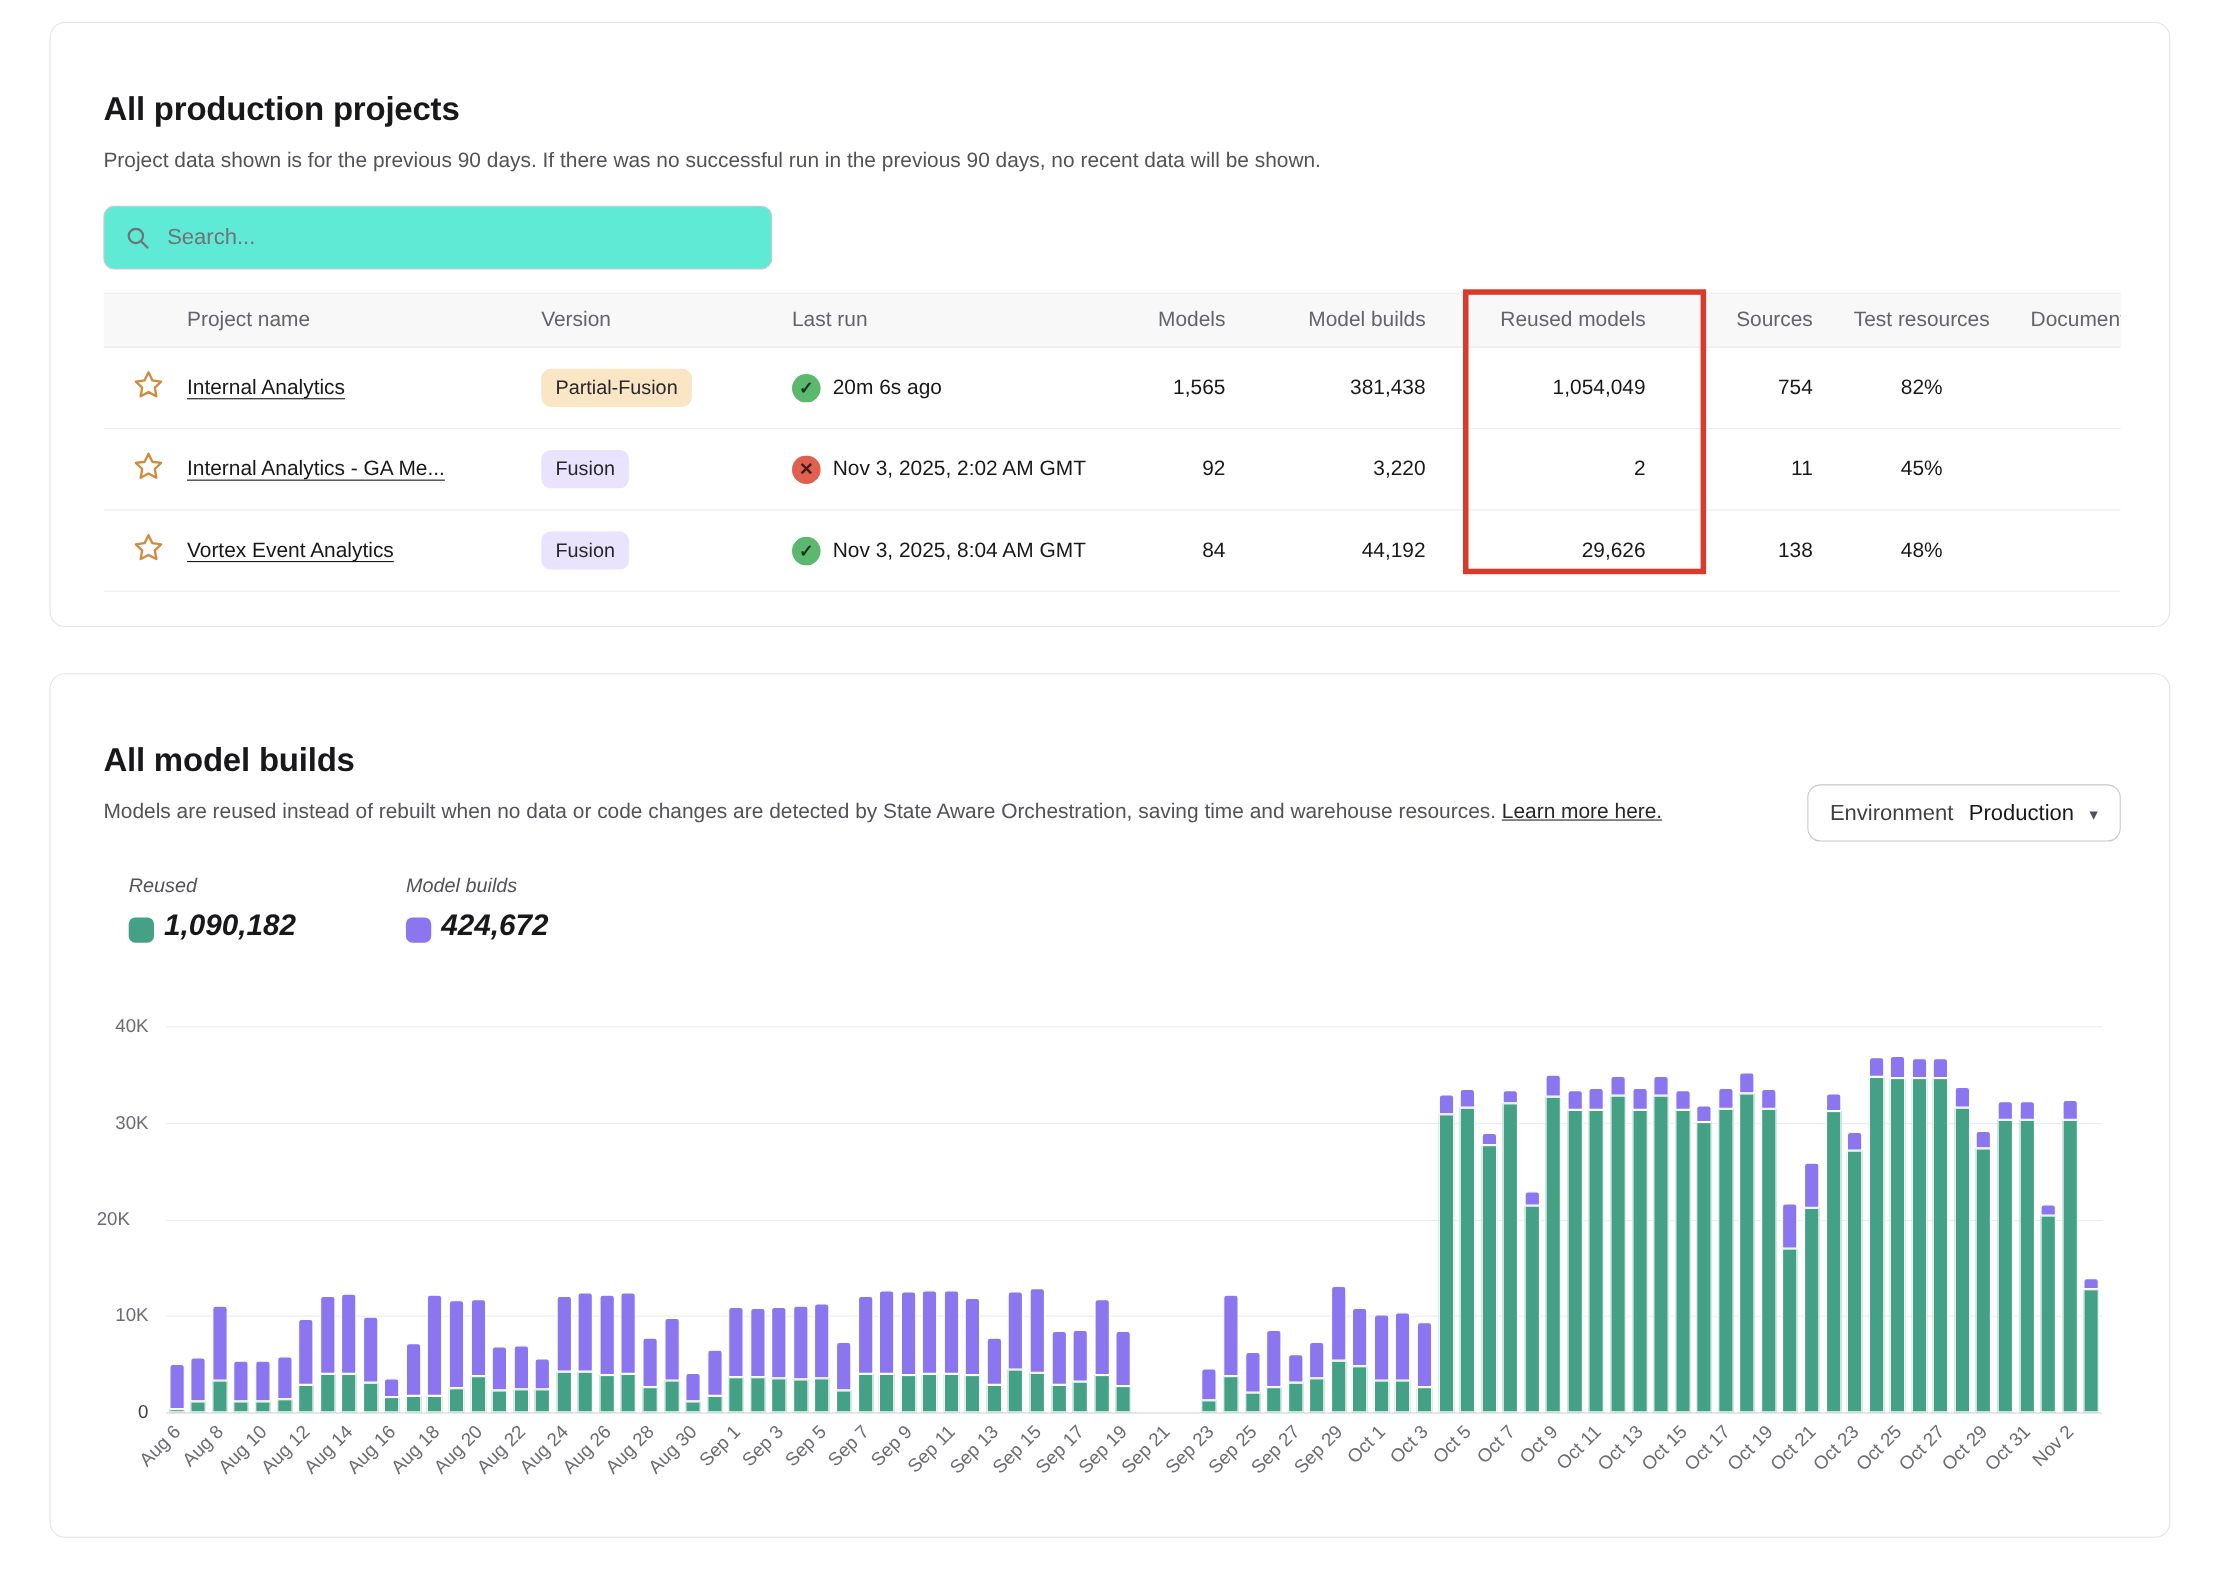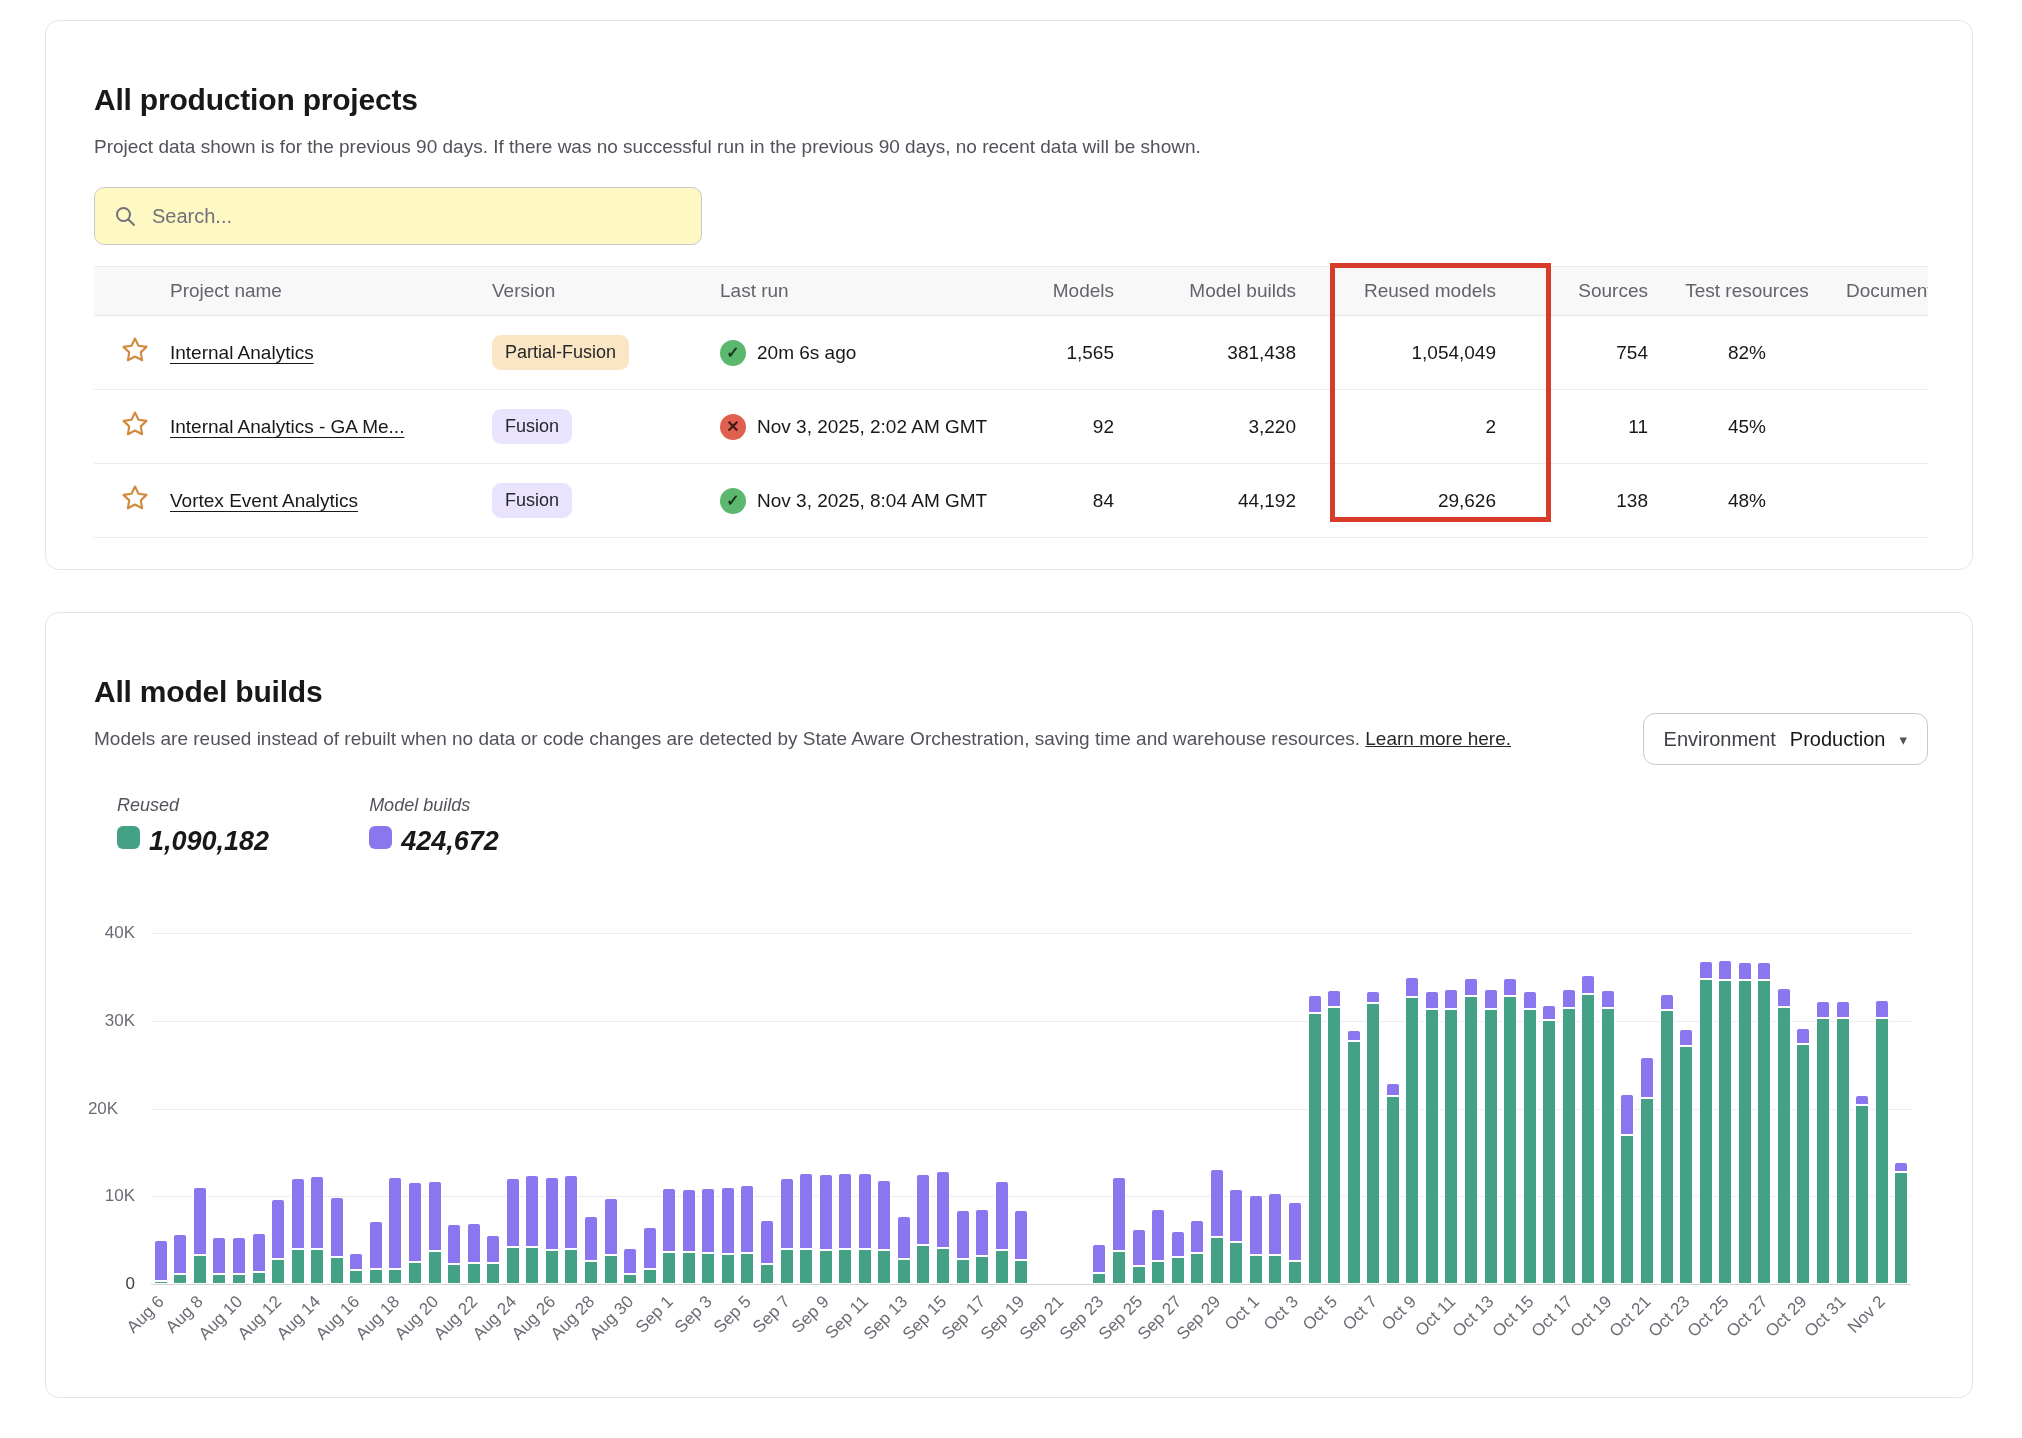--- a/index.html
+++ b/index.html
@@ -4,21 +4,21 @@
 <style>
   html,body{margin:0;padding:0;background:#fff;}
   body{width:2022px;height:1438px;position:relative;font-family:"Liberation Sans", sans-serif;color:#18181b;-webkit-font-smoothing:antialiased;}
   .card{position:absolute;left:45px;width:1928px;background:#fff;border:1px solid #e4e4e7;border-radius:14px;box-sizing:border-box;}
   #projects-card{top:20px;height:550px;}
   #builds-card{top:612px;height:786px;}
   .card-title{position:absolute;left:48px;top:42px;font-size:30px;font-weight:700;letter-spacing:-.2px;color:#18181b;}
   .card-subtitle{position:absolute;left:48px;top:96px;font-size:19px;color:#52525b;white-space:nowrap;}
   .card-subtitle a{color:#27272a;text-decoration:underline;cursor:pointer;}
   
-  .search-box{position:absolute;left:48px;top:166px;width:608px;height:58px;border:1px solid #c9c9ce;border-radius:10px;display:flex;align-items:center;box-sizing:border-box;padding:0 18px;gap:13px;background:#fef9c3;}
+  .search-box{position:absolute;left:48px;top:166px;width:608px;height:58px;border:1px solid #c9c9ce;border-radius:10px;display:flex;align-items:center;box-sizing:border-box;padding:0 18px;gap:13px;background:#5eead4;}
   .search-box input{border:none;outline:none;font-size:20px;color:#18181b;flex:1;font-family:"Liberation Sans",sans-serif;background:transparent;}
   .search-box input::placeholder{color:#71717a;}
   
   .tbl{position:absolute;left:48px;top:245px;width:1834px;overflow:hidden;}
   .tr{display:grid;grid-template-columns:66px 322px 228px 296px 118px 182px 200px 152px 178px 92px;align-items:center;}
   .thead{height:48px;background:#f8f8f9;border-top:1px solid #ececee;border-bottom:1px solid #e7e7ea;color:#63636b;font-size:19px;}
   .row{height:73px;border-bottom:1px solid #ececee;font-size:19px;}
   .cell{padding:0 10px;white-space:nowrap;overflow:hidden;box-sizing:border-box;}
   .c-left{text-align:left;}.c-right{text-align:right;}.c-center{text-align:center;}
   .proj-link{font-weight:500;color:#18181b;text-decoration:underline;text-underline-offset:4px;cursor:pointer;}
@@ -33,21 +33,21 @@
   .hl-box{position:absolute;border:5px solid #d93b2b;box-sizing:border-box;pointer-events:none;}
   
   .env-dd{position:absolute;right:44px;top:100px;height:52px;border:1px solid #c9c9ce;border-radius:12px;display:flex;align-items:center;gap:14px;padding:0 20px;font-size:20px;cursor:pointer;background:#fff;box-sizing:border-box;}
   .env-dd .dd-label{color:#3f3f46;}
   .env-dd .dd-value{color:#18181b;font-weight:500;}
   .env-dd .chev{color:#52525b;font-size:15px;transform:translateY(1px);}
   
   .legend{position:absolute;left:71px;top:182px;display:flex;gap:100px;font-style:italic;}
   .leg-item{display:flex;flex-direction:column;gap:10px;}
   .leg-label{font-size:18px;color:#52525b;}
-  .leg-line{display:flex;align-items:flex-start;gap:9px;}
+  .leg-line{display:flex;align-items:flex-end;gap:9px;}
   .swatch{width:23px;height:23px;border-radius:6px;flex:none;}
   .leg-value{font-size:27px;font-weight:700;color:#18181b;}
   
   #plot{position:absolute;left:105px;top:320px;width:1760px;height:351px;}
   .gridline{position:absolute;left:0;width:100%;height:1px;background:#ececee;}
   .gridline.zero{background:#d4d4d8;}
   .ylab{position:absolute;width:64px;text-align:right;font-size:17px;color:#6b6b74;transform:translateY(-50%);}
   .bar-seg{position:absolute;box-sizing:border-box;border:1px solid #fff;}
   .xlab-anchor{position:absolute;width:0;height:0;}
   .xlab{position:absolute;right:6px;top:8px;white-space:nowrap;font-size:17px;color:#6b6b74;transform:rotate(-45deg);transform-origin:top right;}

